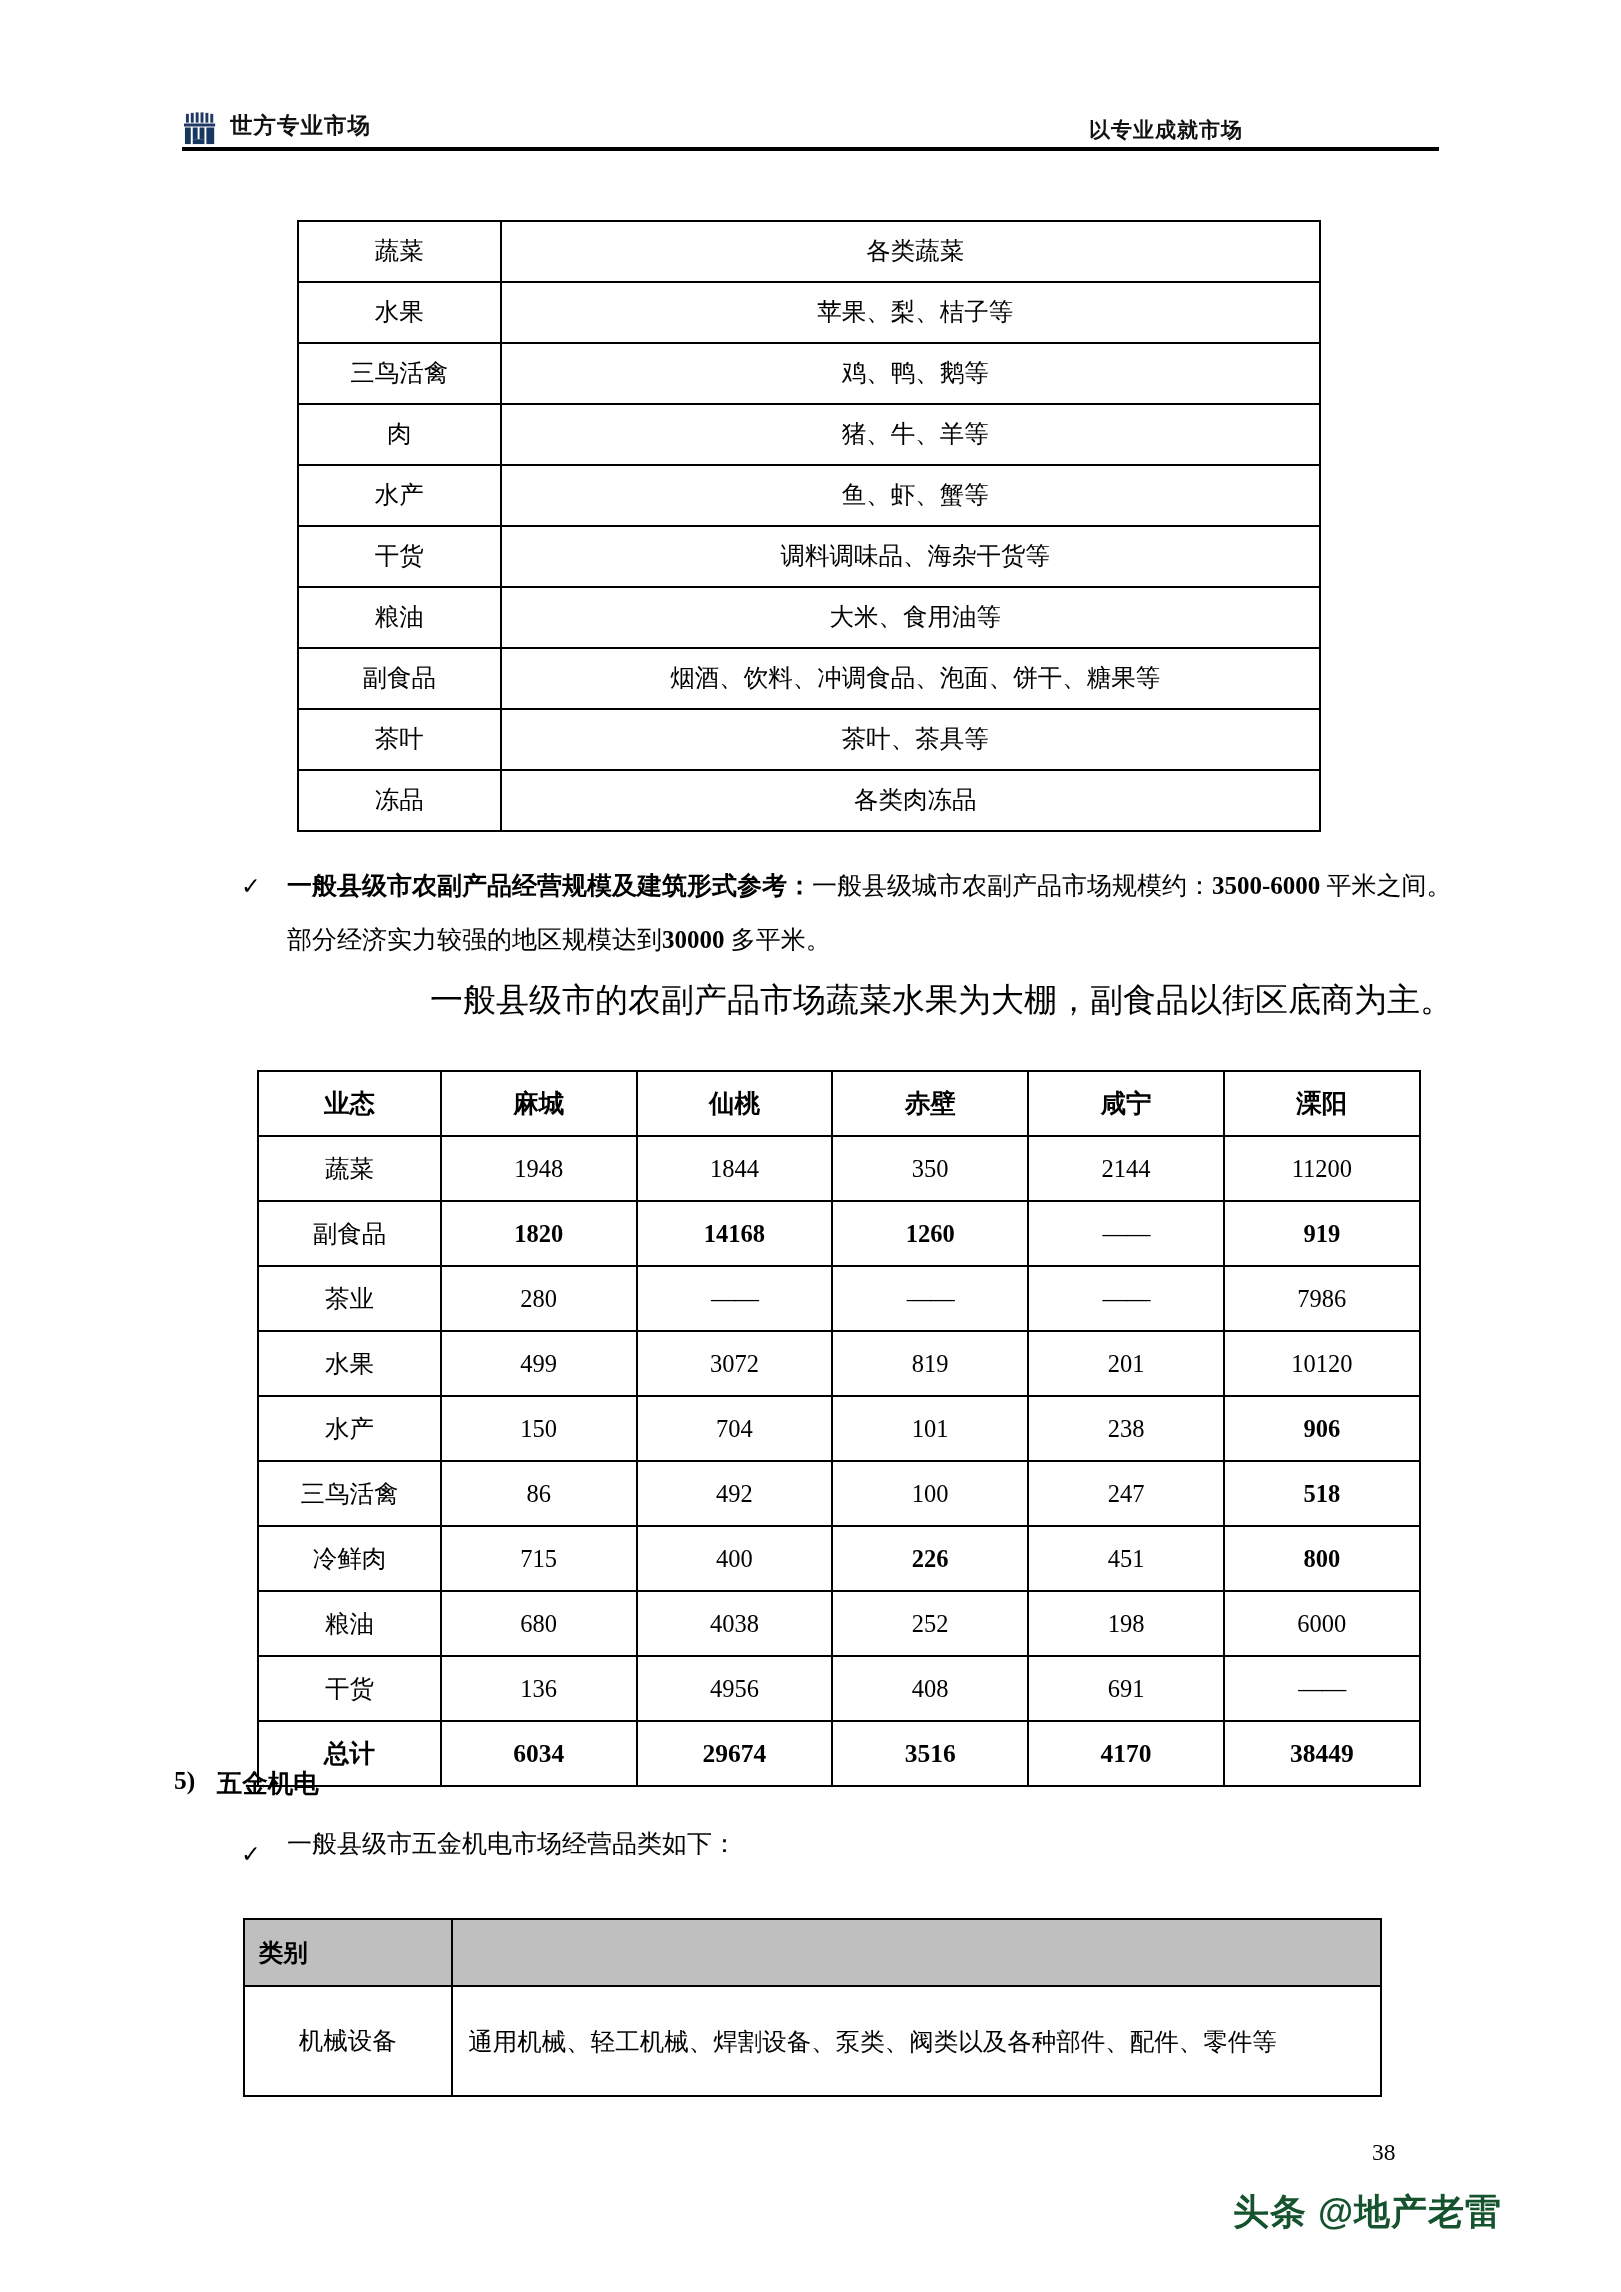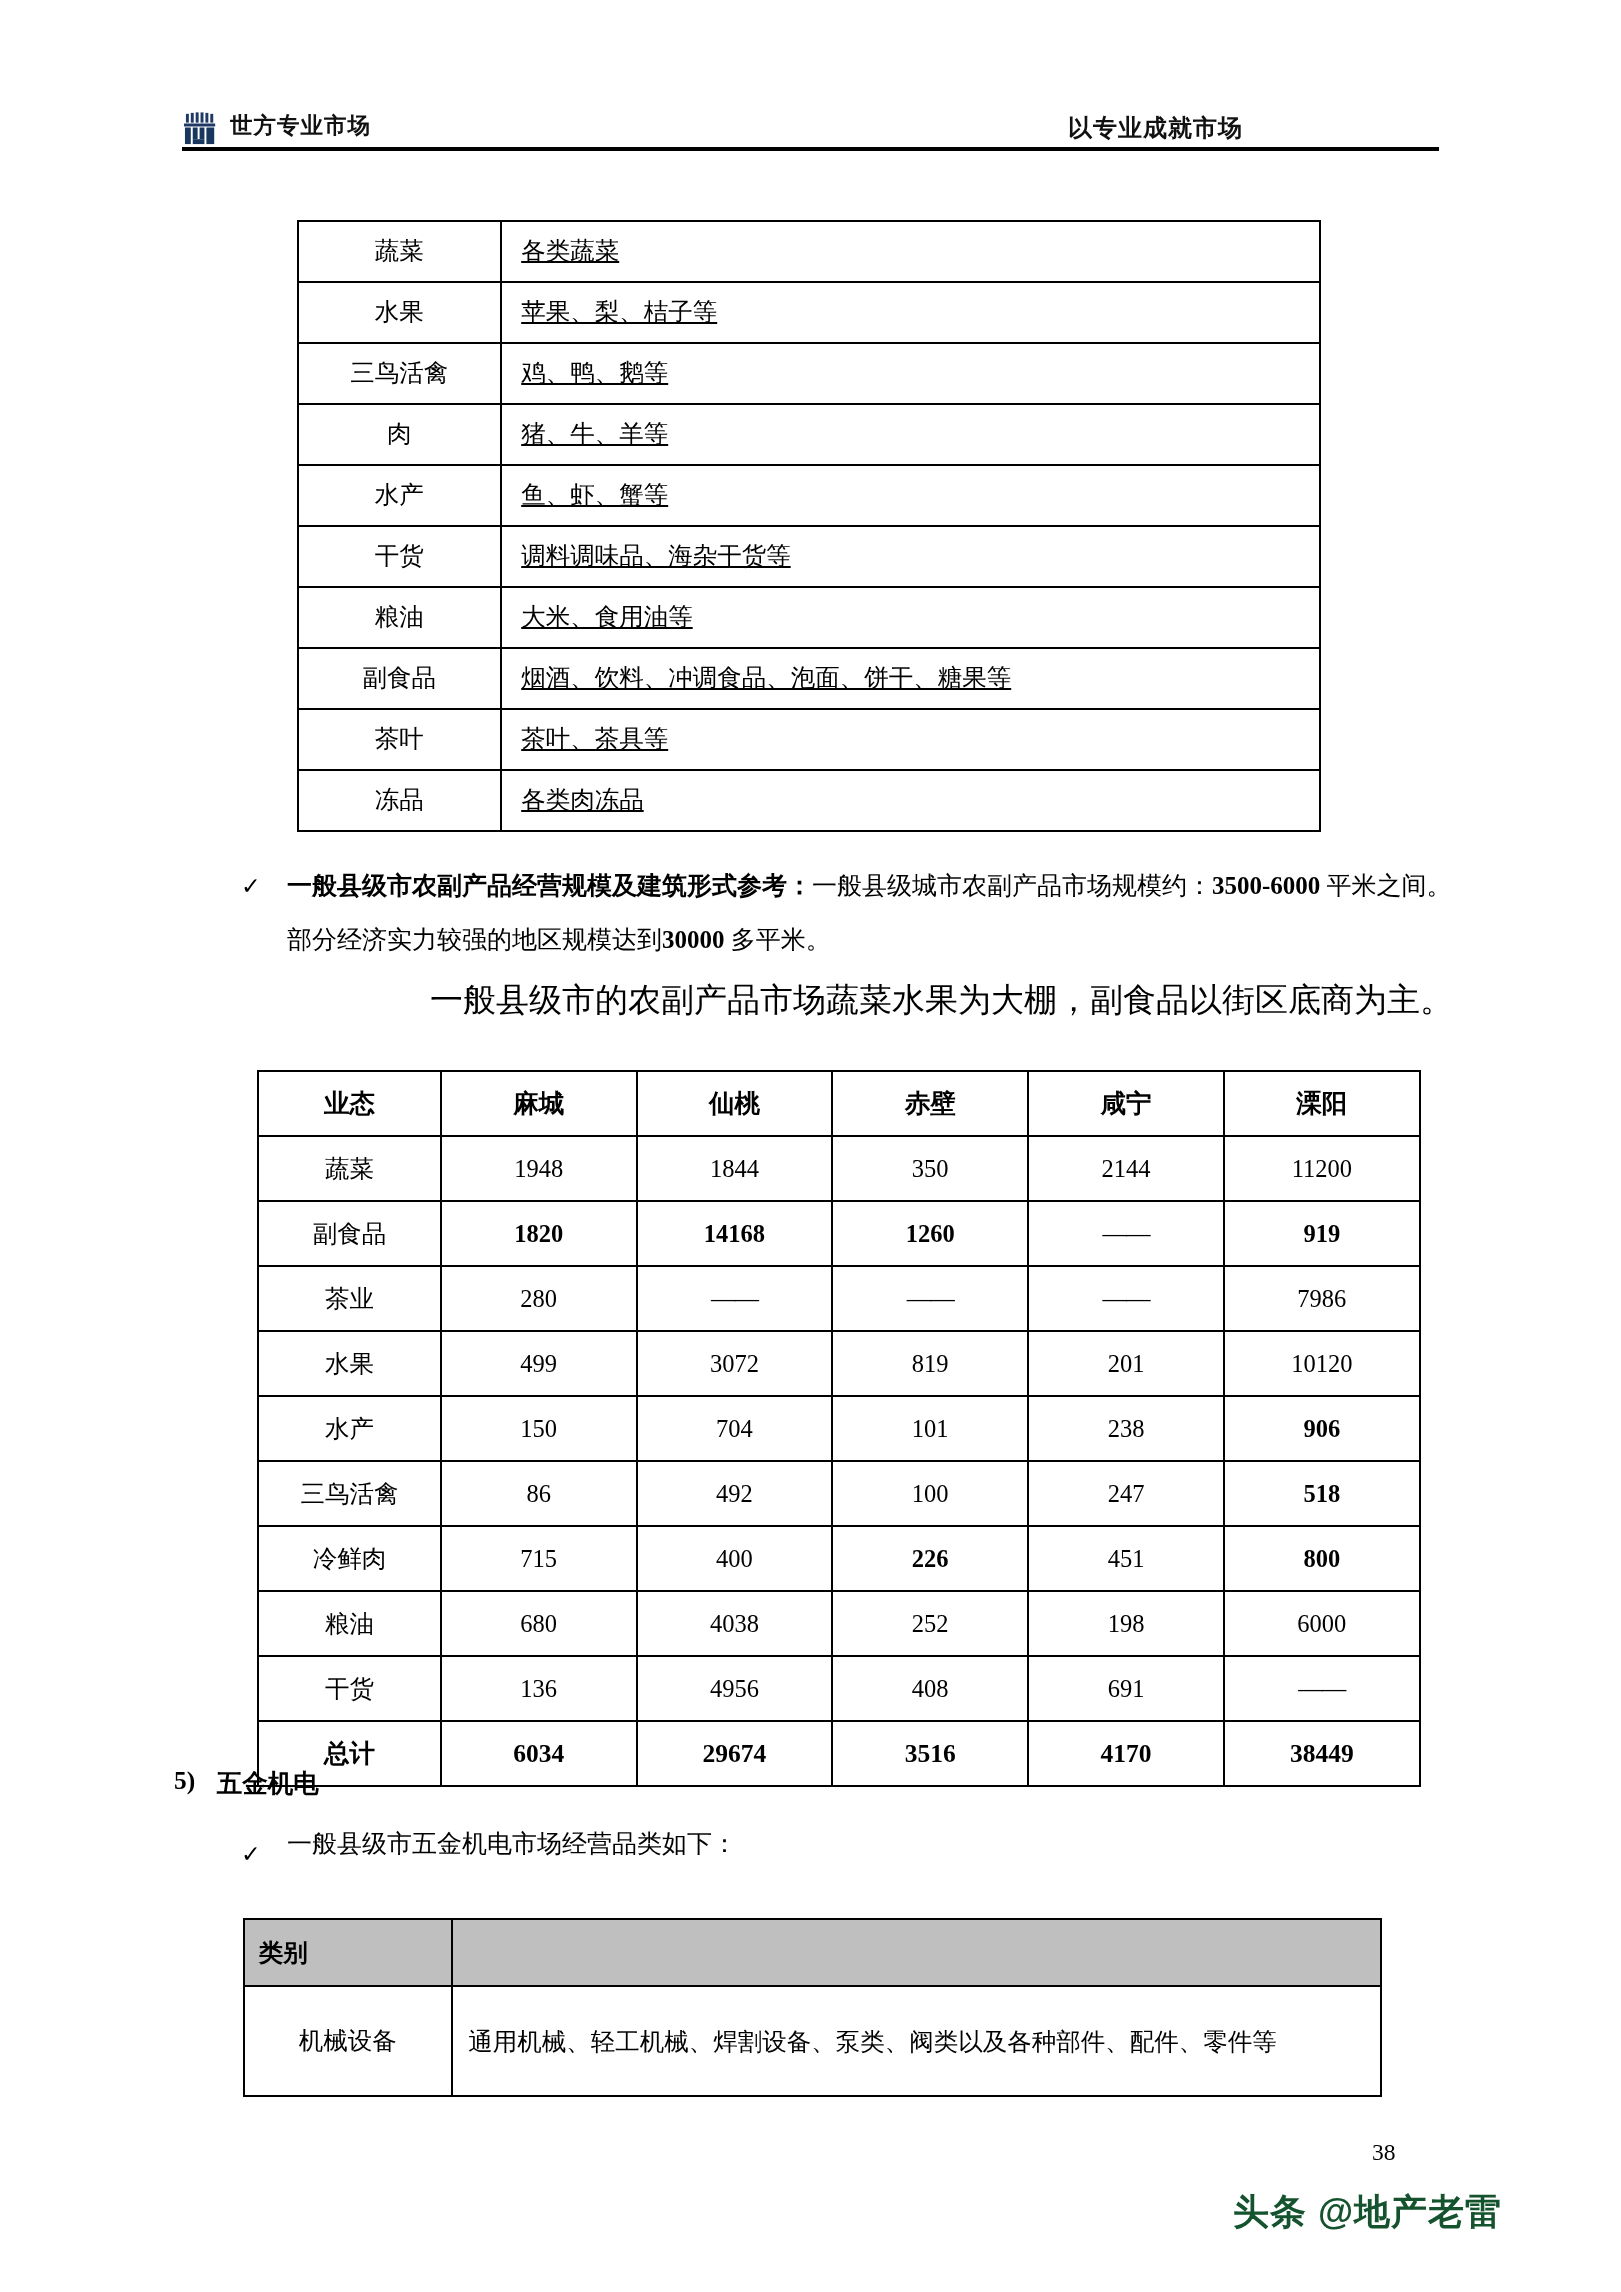--- a/index.html
+++ b/index.html
@@ -52,21 +52,21 @@
     font-weight: bold;
     font-size: 22.5px;
     letter-spacing: 1px;
     color: #111111;
     line-height: 1;
     padding-bottom: 2px;
   }
   .header-right {
     font-family: "Liberation Sans", "DejaVu Sans", sans-serif;
     font-weight: bold;
-    font-size: 24px;
+    font-size: 21px;
     letter-spacing: 1px;
     color: #111111;
     padding-bottom: 2.9px;
     padding-right: 196px;
   }
   .header-rule {
     position: absolute;
     left: 0;
     top: 53px;
     width: 1257px;
@@ -97,23 +97,22 @@
   .tbl-cat td {
     height: 59px;
     padding: 0 9.8px;
     line-height: 1.15;
   }
   .tbl-cat td.c-name {
     width: 181px;
     text-align: center;
   }
   .tbl-cat td.c-desc {
-    text-align: left;
+    text-align: center;
     padding-left: 19.6px;
-    text-decoration: underline;
   }
 
   
   .bullet-block {
     position: absolute;
     left: 241px;
     top: 859px;
     width: 1215px;
     font-size: 25px;
     line-height: 54px;

